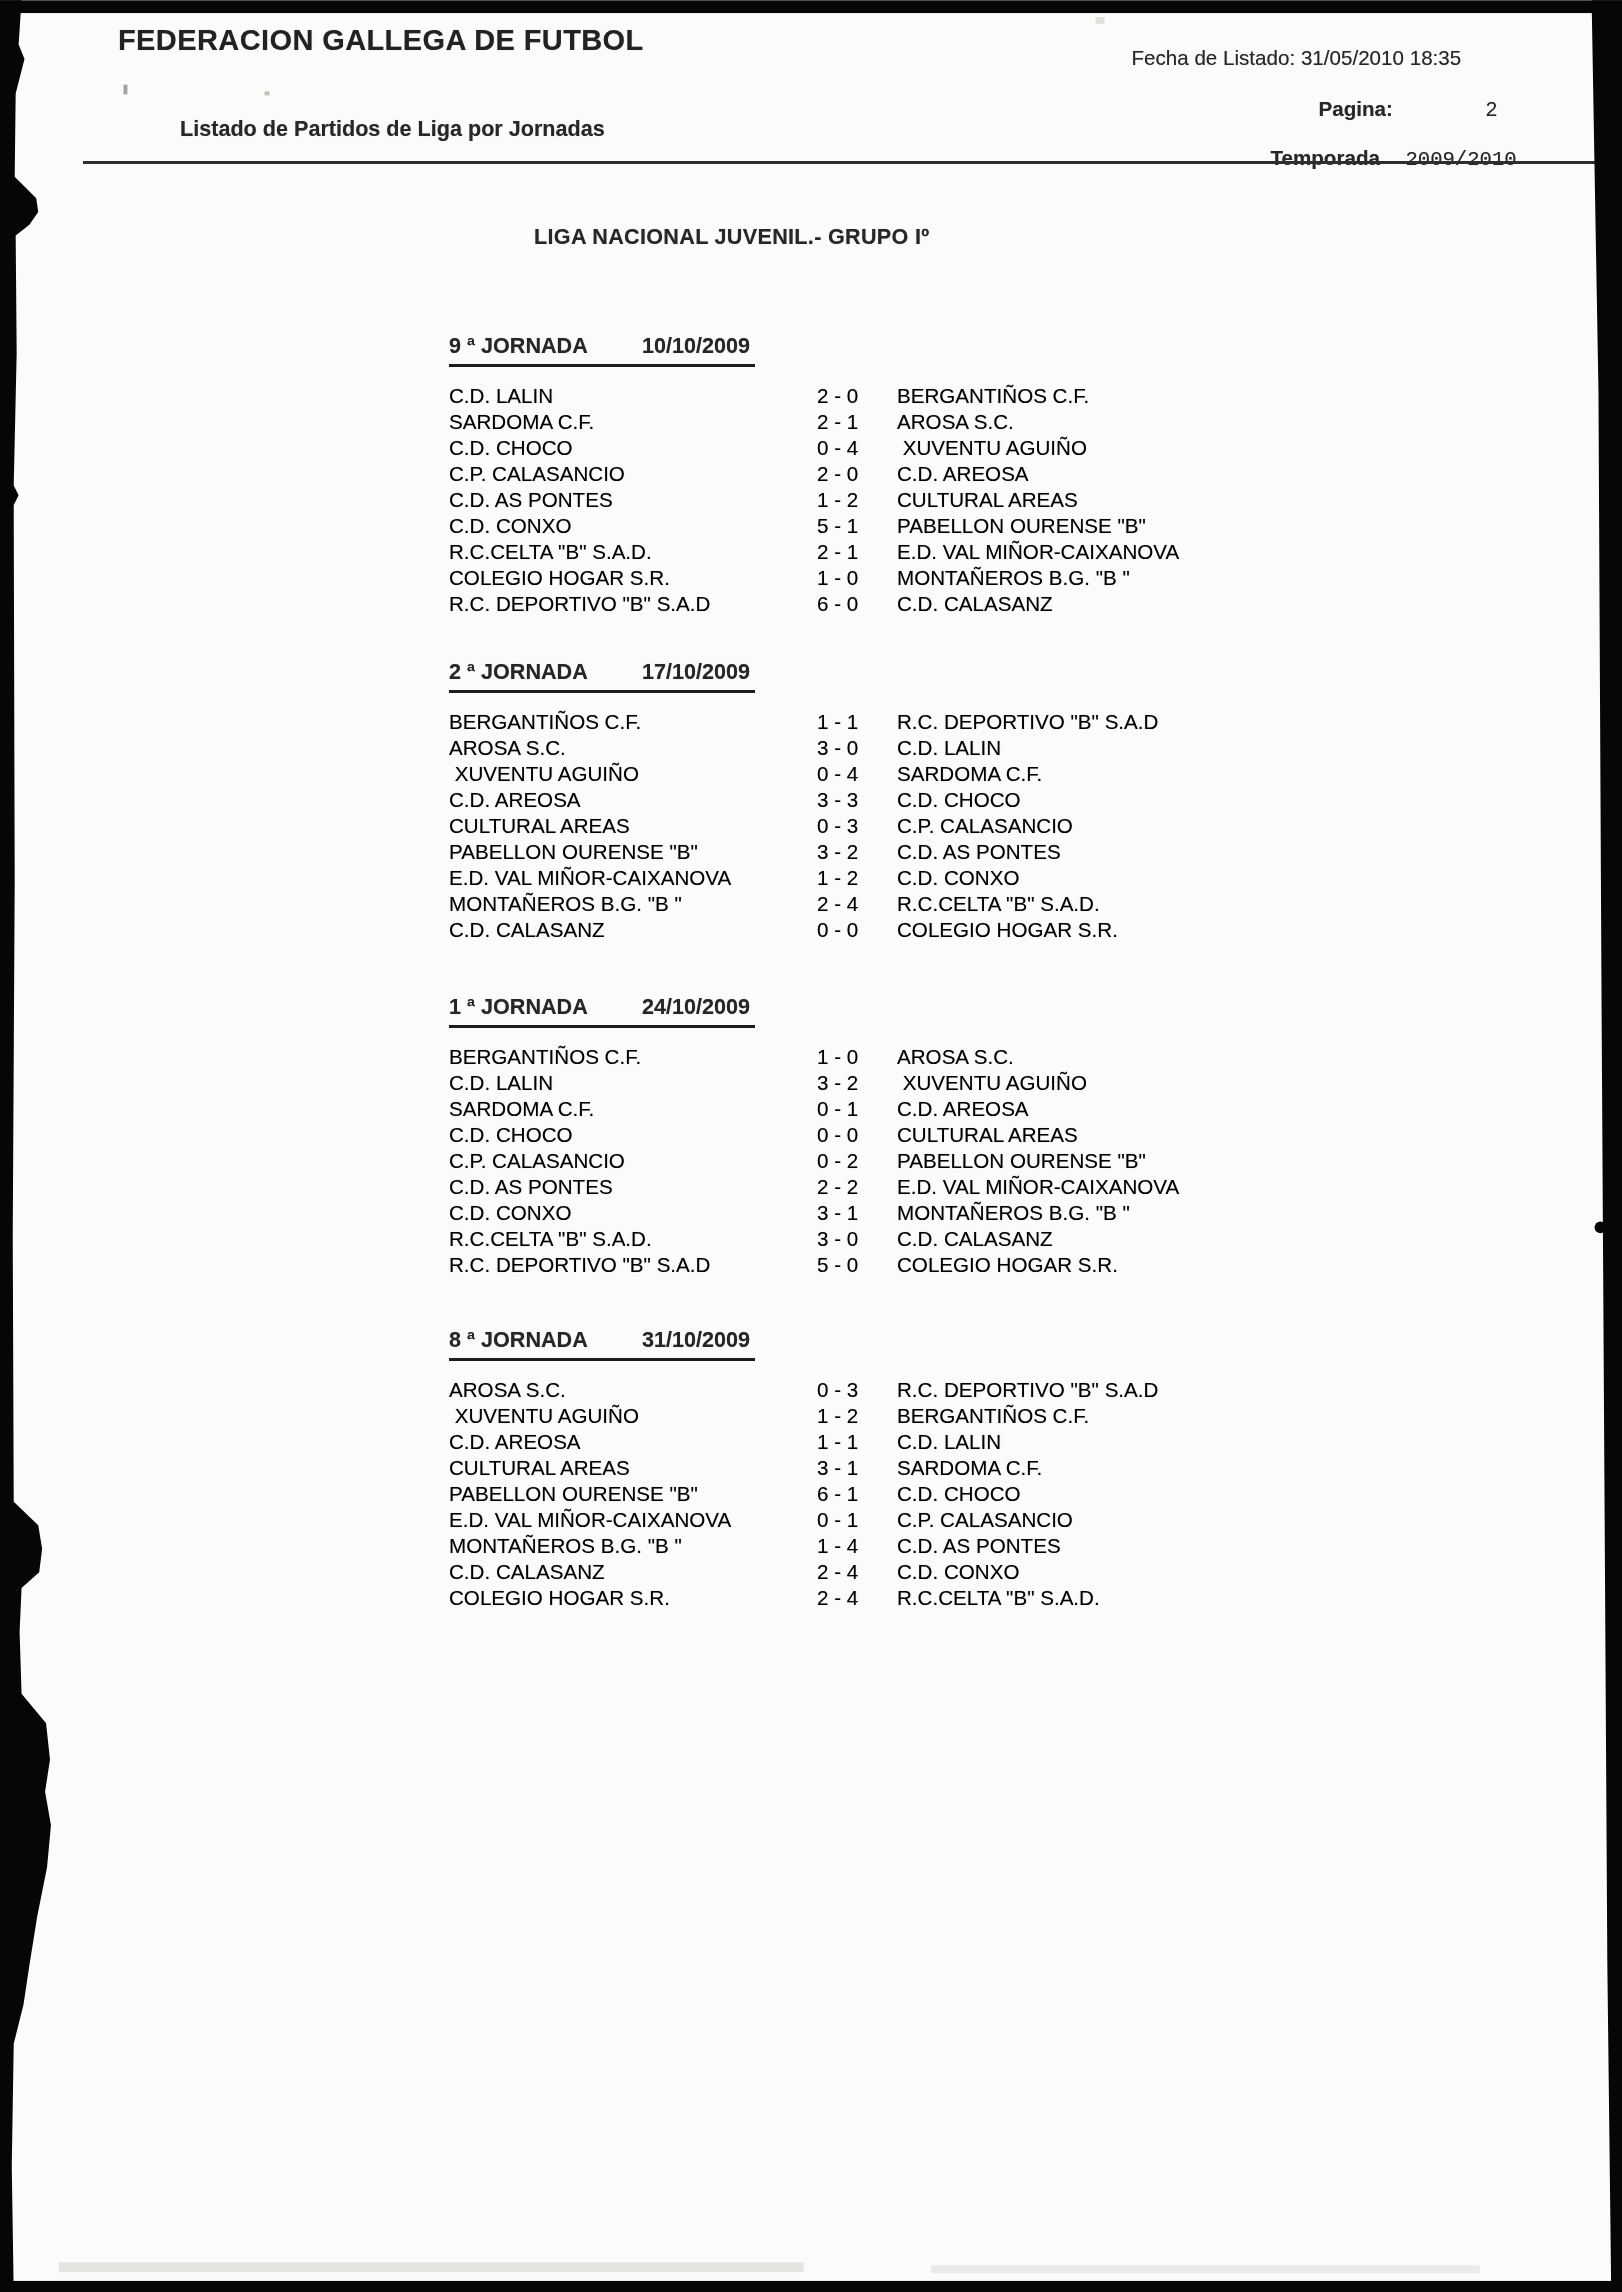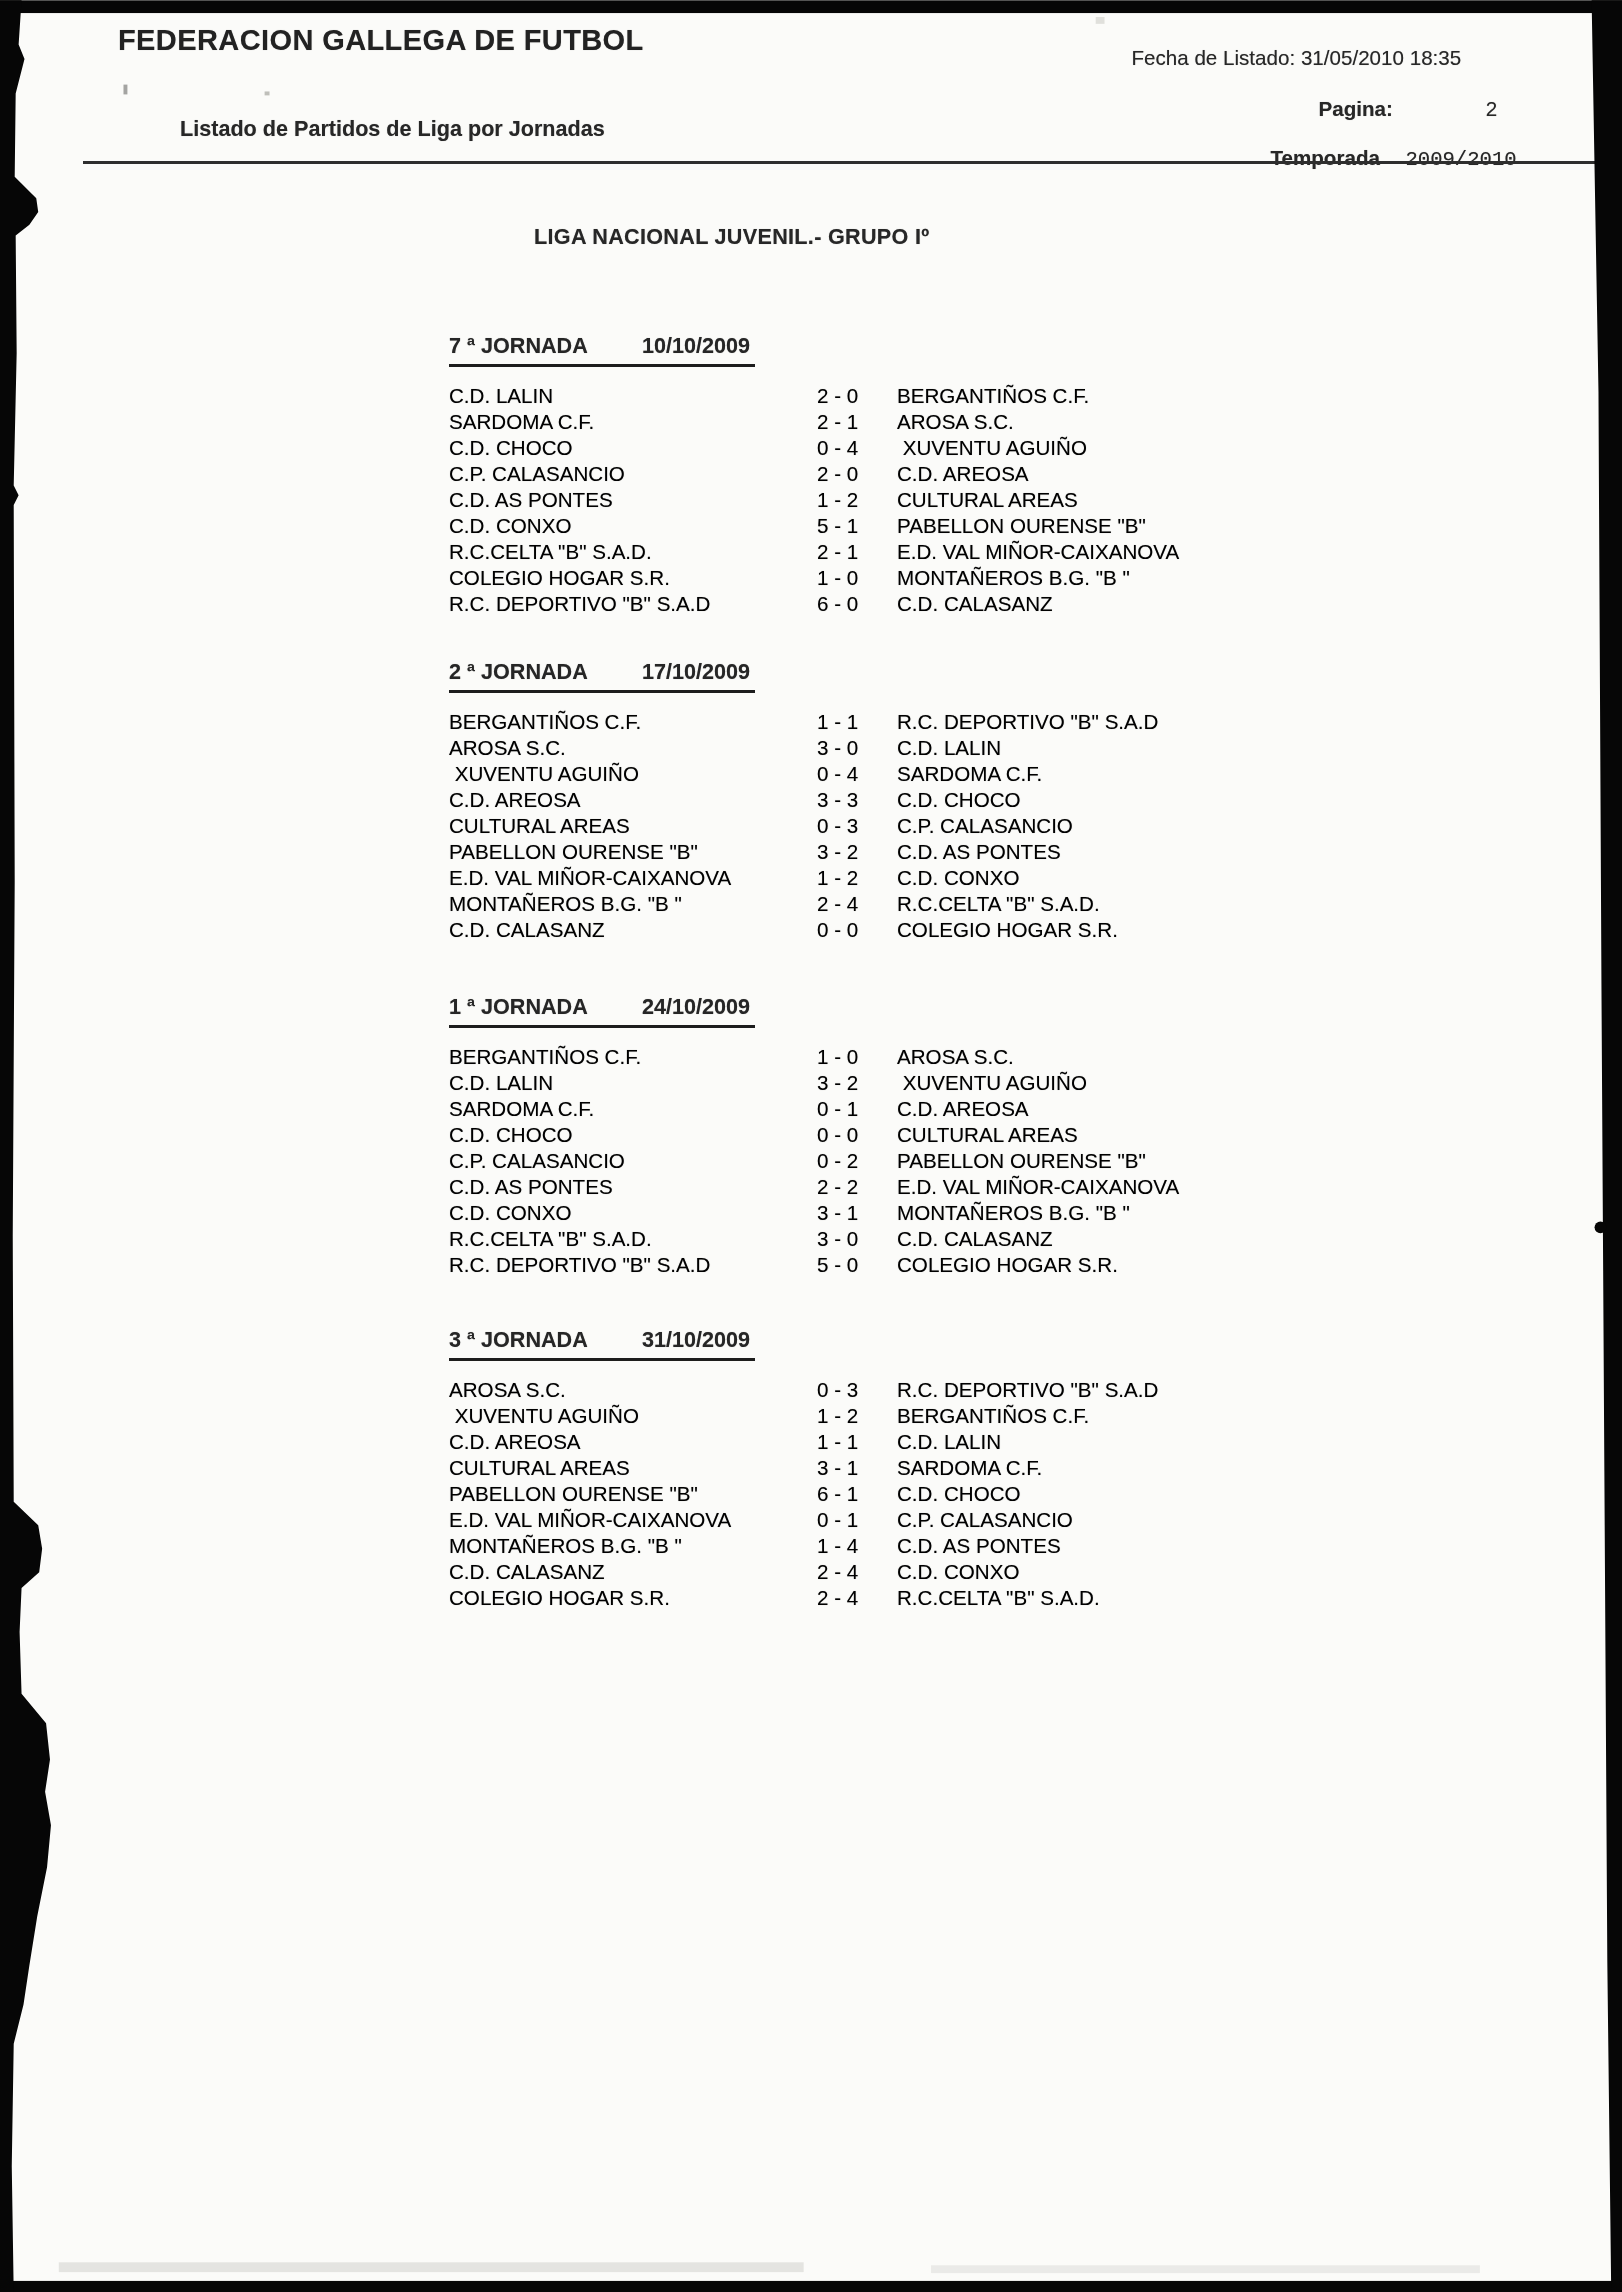--- a/index.html
+++ b/index.html
@@ -94,21 +94,21 @@
   <span class="lbl">Temporada</span><span class="val">2009/2010</span>
 </div>
 
 <div class="divider"></div>
 
 <div class="txt competition-title">LIGA NACIONAL JUVENIL.- GRUPO Iº</div>
 
 <div id="jornadas-root">
     <div class="jornada" style="top: 333px;">
     <div class="jornada-header">
-      <span class="jornada-label">7 ª JORNADA</span>
+      <span class="jornada-label">9 ª JORNADA</span>
       <span class="jornada-date">10/10/2009</span>
     </div>
     <div class="match-list">
         <div class="match-row">
     <span class="home">C.D. LALIN</span>
     <span class="score">2 - 0</span>
     <span class="away">BERGANTIÑOS C.F.</span>
   </div>
         <div class="match-row">
     <span class="home">SARDOMA C.F.</span>
@@ -253,21 +253,21 @@
   </div>
         <div class="match-row">
     <span class="home">R.C. DEPORTIVO "B" S.A.D</span>
     <span class="score">5 - 0</span>
     <span class="away">COLEGIO HOGAR S.R.</span>
   </div>
       </div>
   </div>
     <div class="jornada" style="top: 1327px;">
     <div class="jornada-header">
-      <span class="jornada-label">3 ª JORNADA</span>
+      <span class="jornada-label">8 ª JORNADA</span>
       <span class="jornada-date">31/10/2009</span>
     </div>
     <div class="match-list">
         <div class="match-row">
     <span class="home">AROSA S.C.</span>
     <span class="score">0 - 3</span>
     <span class="away">R.C. DEPORTIVO "B" S.A.D</span>
   </div>
         <div class="match-row">
     <span class="home"> XUVENTU AGUIÑO</span>

